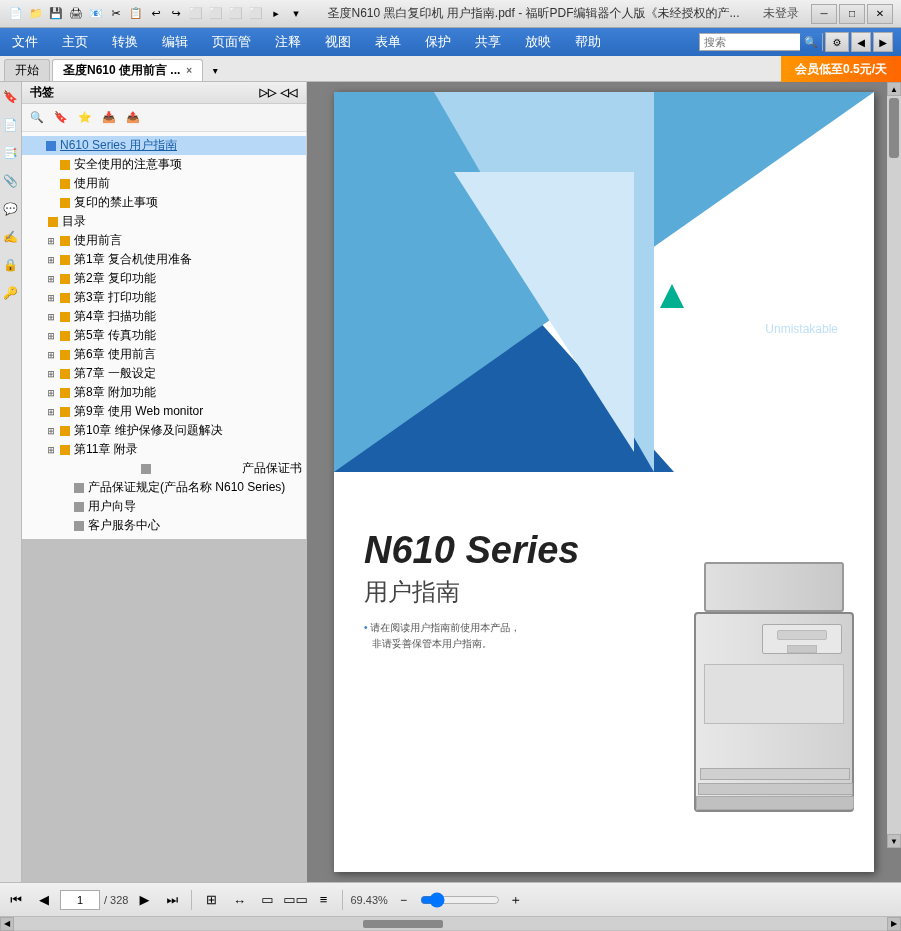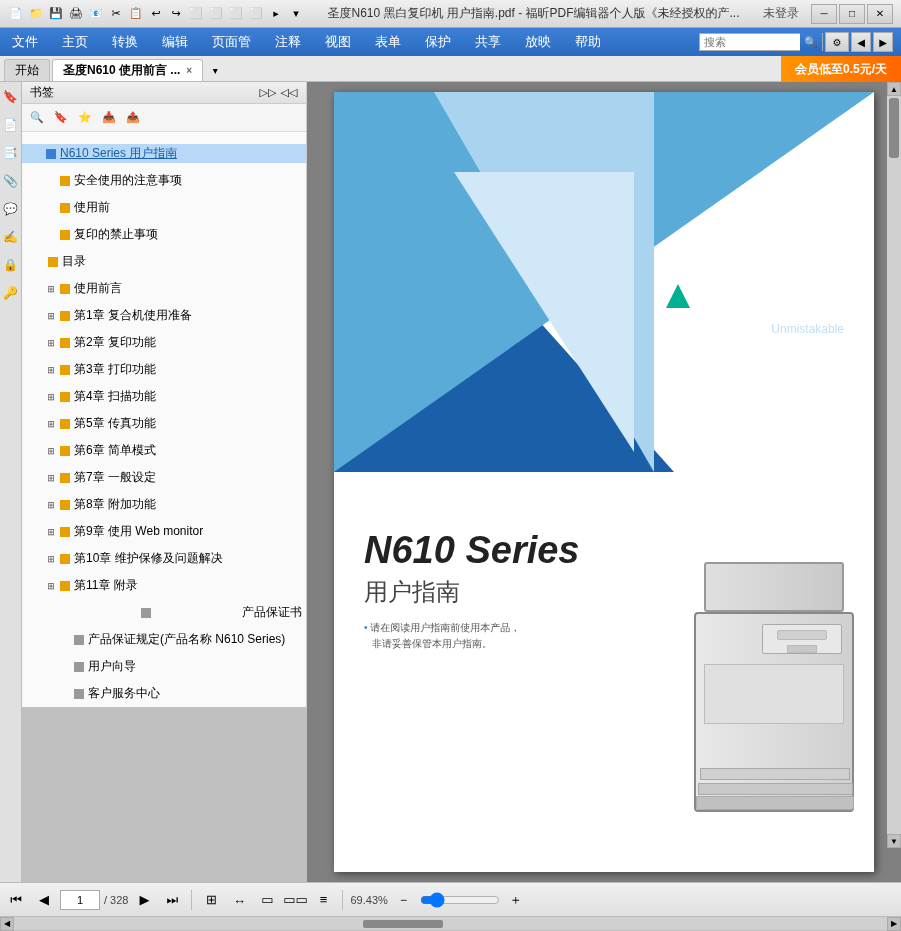--- a/index.html
+++ b/index.html
@@ -89,21 +89,21 @@
       height: 100%;
     }
     .sidebar-header {
       background: linear-gradient(to bottom, #f0f0f0, #e0e0e0);
       height: 22px;
       display: flex;
       align-items: center;
       padding: 0 8px;
       border-bottom: 1px solid #ccc;
       font-size: 12px;
-      font-weight: normal;
+      font-weight: bold;
       justify-content: space-between;
     }
     .sidebar-header-icons { display: flex; gap: 3px; }
     .sidebar-header-icon { width: 18px; height: 18px; display: flex; align-items: center; justify-content: center; font-size: 11px; cursor: pointer; }
     .bookmark-toolbar {
       background: #f5f5f5;
       height: 28px;
       display: flex;
       align-items: center;
       padding: 0 4px;
@@ -117,21 +117,20 @@
       padding: 4px 0;
     }
     .bm-item {
       display: flex;
       align-items: center;
       padding: 1px 4px 1px 8px;
       cursor: pointer;
       font-size: 12px;
       white-space: nowrap;
       overflow: hidden;
-      margin-top: 8px;
     }
     .bm-item.selected { background: #b8d8f8; }
     .bm-item .expand-icon { width: 14px; height: 14px; display: inline-flex; align-items: center; justify-content: center; font-size: 9px; margin-right: 2px; color: #555; }
     .bm-item .bm-flag { width: 10px; height: 10px; background: #e8a000; margin-right: 4px; display: inline-block; flex-shrink: 0; }
     .bm-item .bm-text { overflow: hidden; text-overflow: ellipsis; }
     .sl-icon { width: 18px; height: 22px; display: flex; align-items: center; justify-content: center; font-size: 12px; cursor: pointer; border: 1px solid transparent; }
 
     
     .pdf-viewer {
       flex: 1;
@@ -193,21 +192,21 @@
     .cover-triangle-white {
       position: absolute;
       top: 80px; left: 120px;
       width: 0; height: 0;
       border-style: solid;
       border-width: 0 180px 280px 0;
       border-color: transparent #d0e8f8 transparent transparent;
     }
     .cover-sindoh-logo {
       position: absolute;
-      top: 180px; right: 30px;
+      top: 180px; right: 36px;
       text-align: right;
     }
     .cover-sindoh-logo .logo-text {
       font-size: 42px;
       font-weight: bold;
       color: white;
       letter-spacing: 1px;
     }
     .cover-sindoh-logo .logo-sub {
       font-size: 13px;
@@ -447,21 +446,21 @@
           <span class="bm-text">第4章 扫描功能</span>
         </div>
         <div class="bm-item" style="padding-left: 22px;">
           <span class="expand-icon">⊞</span>
           <span class="bm-flag" style="background: rgb(232, 160, 0); width: 10px; height: 10px; display: inline-block; margin-right: 4px; flex-shrink: 0;"></span>
           <span class="bm-text">第5章 传真功能</span>
         </div>
         <div class="bm-item" style="padding-left: 22px;">
           <span class="expand-icon">⊞</span>
           <span class="bm-flag" style="background: rgb(232, 160, 0); width: 10px; height: 10px; display: inline-block; margin-right: 4px; flex-shrink: 0;"></span>
-          <span class="bm-text">第6章 简单模式</span>
+          <span class="bm-text">第6章 使用前言</span>
         </div>
         <div class="bm-item" style="padding-left: 22px;">
           <span class="expand-icon">⊞</span>
           <span class="bm-flag" style="background: rgb(232, 160, 0); width: 10px; height: 10px; display: inline-block; margin-right: 4px; flex-shrink: 0;"></span>
           <span class="bm-text">第7章 一般设定</span>
         </div>
         <div class="bm-item" style="padding-left: 22px;">
           <span class="expand-icon">⊞</span>
           <span class="bm-flag" style="background: rgb(232, 160, 0); width: 10px; height: 10px; display: inline-block; margin-right: 4px; flex-shrink: 0;"></span>
           <span class="bm-text">第8章 附加功能</span>

